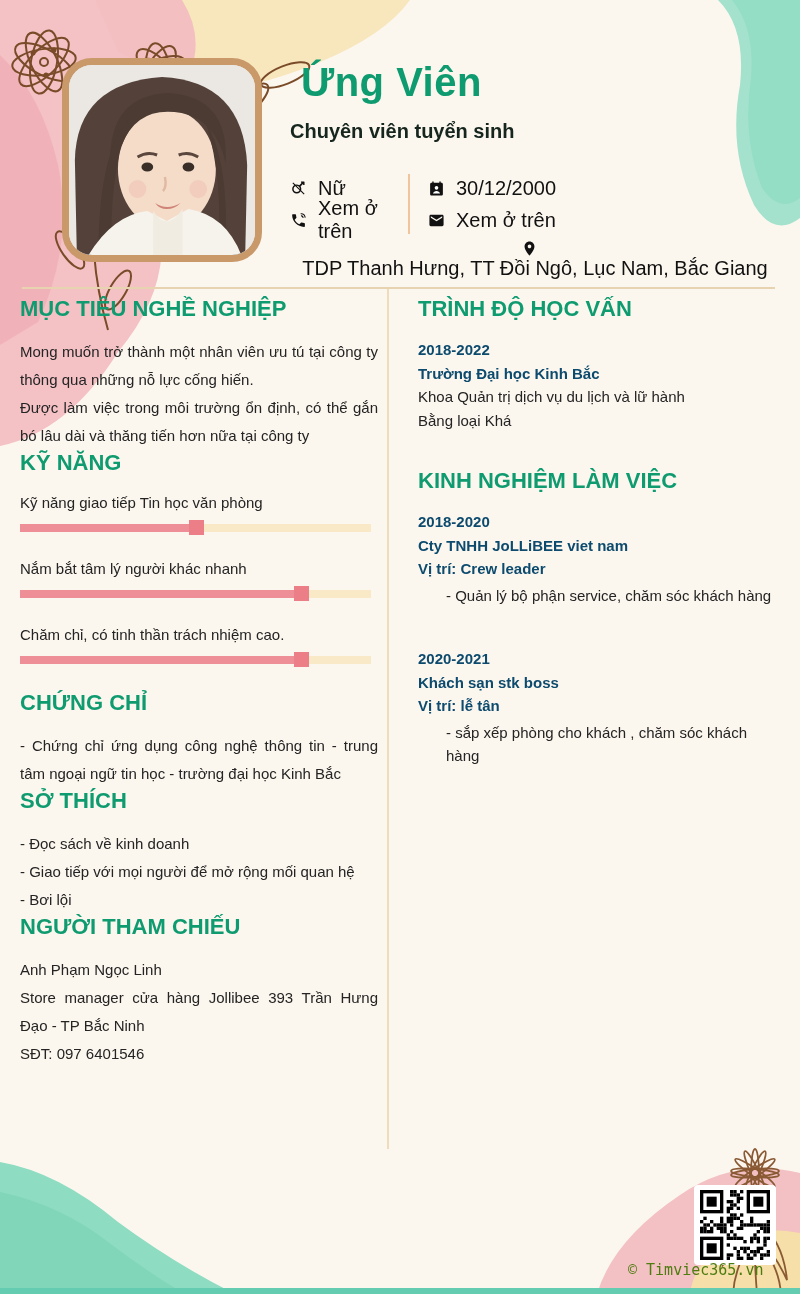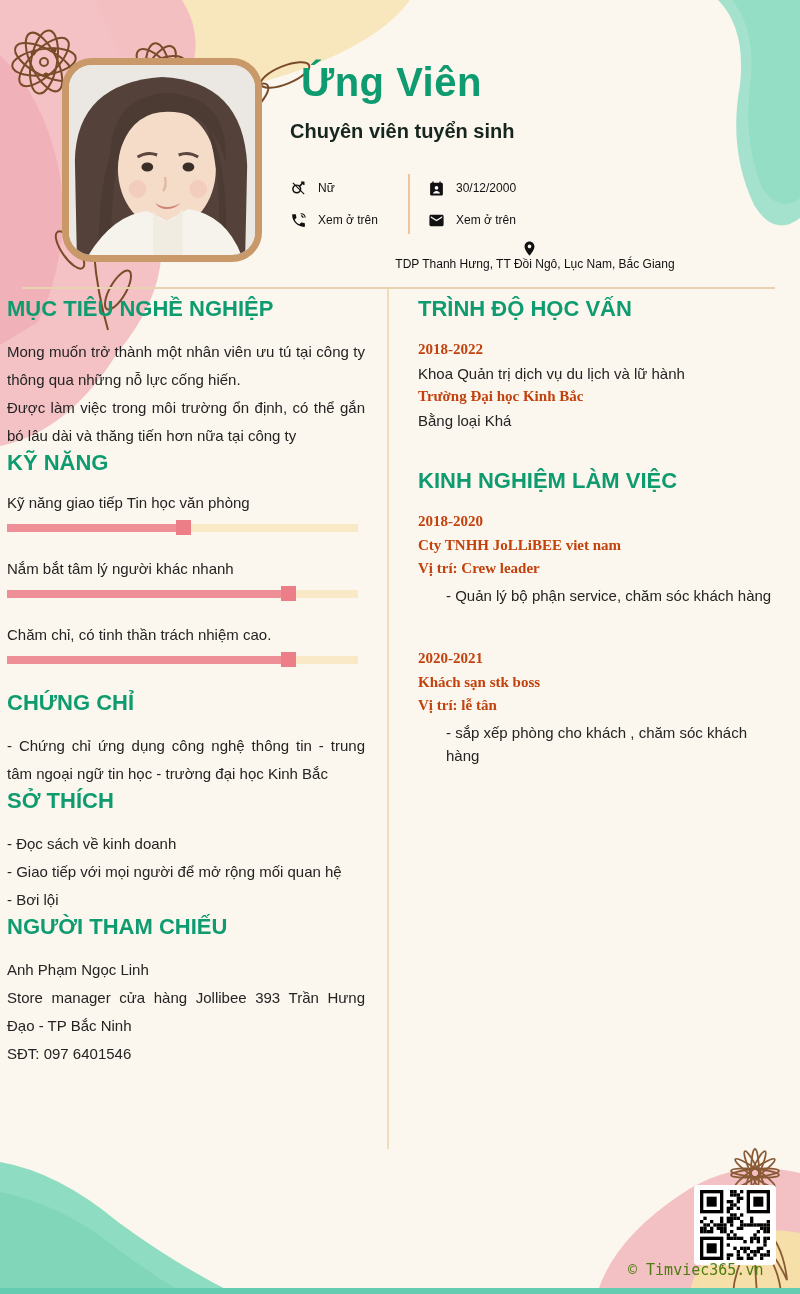--- a/index.html
+++ b/index.html
@@ -17,49 +17,49 @@
   }
   .photo-frame svg { display:block; width:100%; height:100%; }
   .name {
     position:absolute; left:301px; top:60px;
     font-size:40px; font-weight:bold; color:#0f9b70; letter-spacing:0.5px;
   }
   .job-title {
     position:absolute; left:290px; top:120px;
     font-size:20px; font-weight:bold; color:#16261e;
   }
-  .contact { position:absolute; left:290px; top:172px; width:490px; font-size:12px; color:#111; }
+  .contact { position:absolute; left:290px; top:172px; width:490px; font-size:20px; color:#111; }
   .contact-grid { display:flex; }
   .contact-col1 { width:118px; }
   .contact-vdiv { width:2px; background:#f0c49c; margin:2px 0; }
   .contact-col2 { padding-left:18px; }
   .contact-row { display:flex; align-items:center; height:32px; }
   .contact-row .cicon { width:17px; height:17px; margin-right:11px; flex:0 0 auto; }
   .contact-row .cicon svg { display:block; width:100%; height:100%; }
   .contact-address { display:flex; align-items:center; margin-top:4px; height:28px;flex-direction:column; }
   .contact-address .cicon { width:17px; height:17px; margin-right:11px; }
   .contact-address .cicon svg { display:block; width:100%; height:100%; }
 
   
   .hdiv { position:absolute; left:22px; top:287px; width:753px; height:2px; background:#e8d3b1; }
   .vdiv { position:absolute; left:387px; top:289px; width:2px; height:860px; background:#eedcbd; }
   .bottom-strip { position:absolute; left:0; bottom:0; width:800px; height:6px; background:#63ccb1; }
 
   
   .col { position:absolute; top:296px; font-size:15px; line-height:28px; color:#242424; }
-  .col-left  { left:7px;  width:358px; }
+  .col-left  { left:20px;  width:358px; }
   .col-right { left:418px; width:360px; line-height:23px; }
   h2.sec {
     font-size:22px; font-weight:bold; color:#0f9b70;
     line-height:26px; margin:0 0 16px 0;
   }
   .sec-gap { margin-top:32px; }
   .para { text-align:justify; }
   .plain-line { text-align:left; }
-  .b { font-weight:bold; color:#c2410c;font-family:Liberation Serif, serif; }
+  .b { font-weight:bold; color:#0c4a6e; }
 
   
   .skill { margin-bottom:26px; }
   .skill-label { margin-bottom:10px; line-height:22px; }
   .bar-track { position:relative; width:351px; height:8px; background:#f9e9c6; }
   .bar-fill  { position:absolute; left:0; top:0; height:8px; background:#ee8f97; }
   .bar-thumb {
     position:absolute; top:-4px; right:-8px; width:15px; height:15px; background:#ec7e88;
   }
 
@@ -295,22 +295,22 @@
       <p class="plain-line">SĐT: 097 6401546</p>
     </section>
 
   </div>
 
   <div class="col col-right">
 
     <section>
       <h2 class="sec">TRÌNH ĐỘ HỌC VẤN</h2>
       <div class="edu-line b">2018-2022</div>
+      <div class="edu-line b">Trường Đại học Kinh Bắc</div>
       <div class="edu-line">Khoa Quản trị dịch vụ du lịch và lữ hành</div>
-      <div class="edu-line b">Trường Đại học Kinh Bắc</div>
       <div class="edu-line">Bằng loại Khá</div>
     </section>
 
     <section>
       <h2 class="sec" style="margin-top:36px">KINH NGHIỆM LÀM VIỆC</h2>
       <div class="job-block">
         <div class="job-line b">2018-2020</div>
         <div class="job-line b">Cty TNHH JoLLiBEE viet nam</div>
         <div class="job-line b">Vị trí: Crew leader</div>
         <div class="job-line job-desc">- Quản lý bộ phận service, chăm sóc khách hàng</div>

